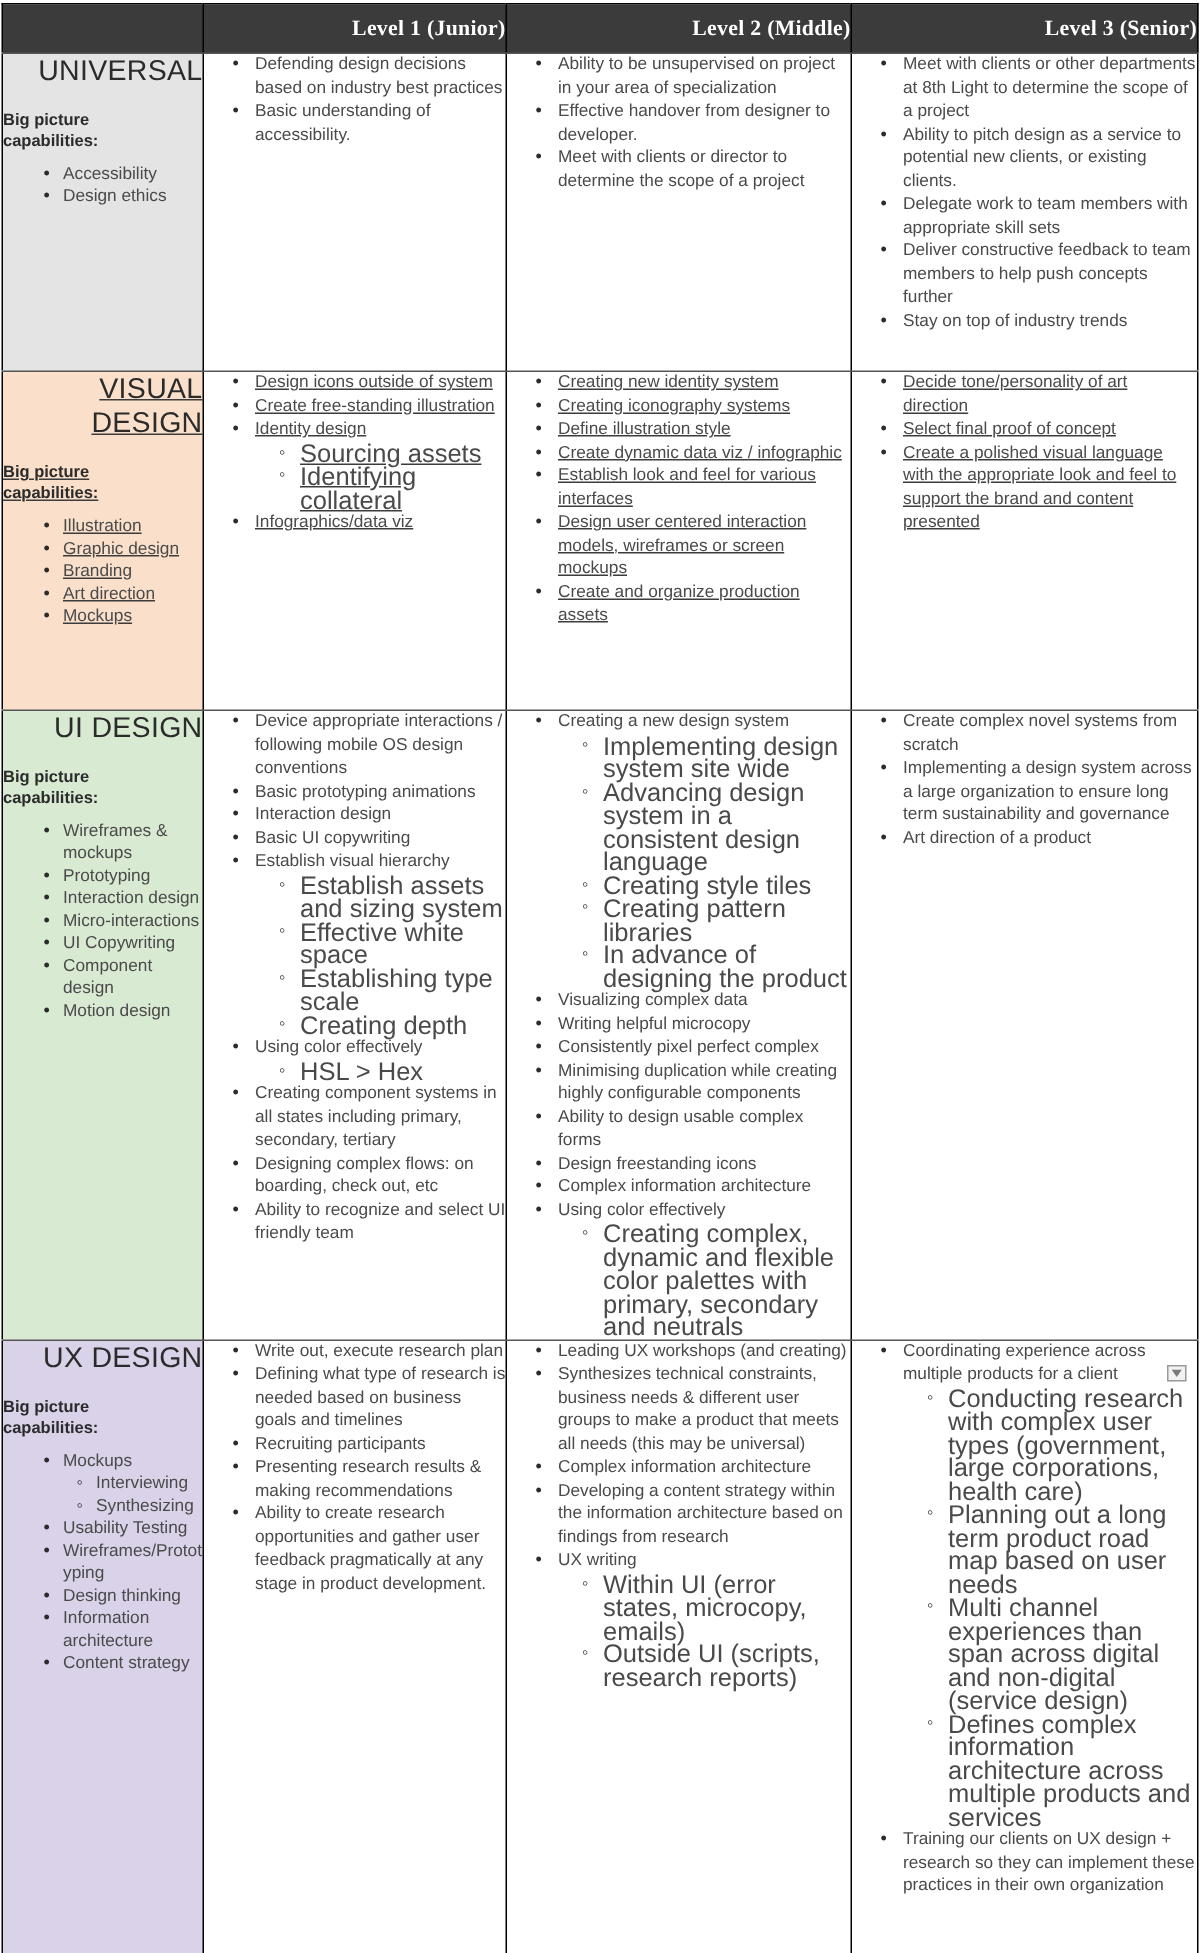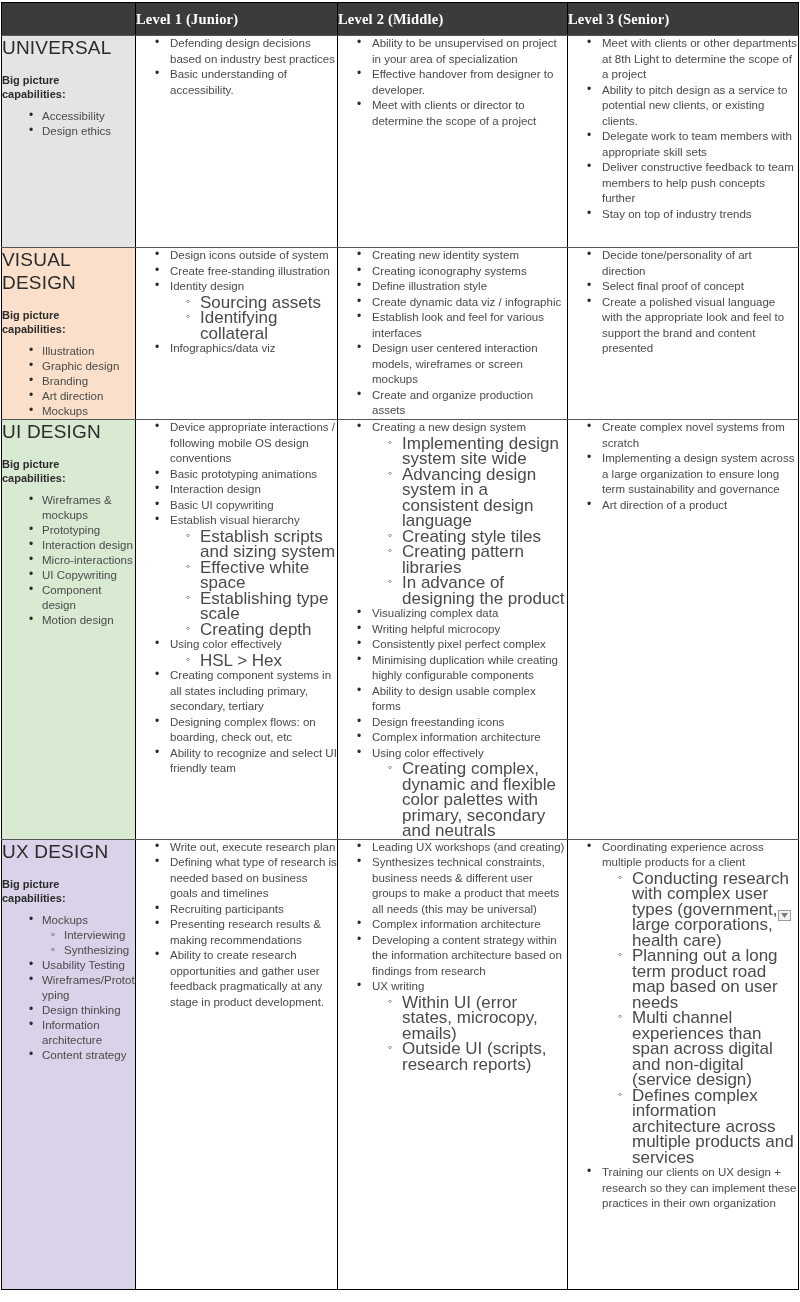--- a/index.html
+++ b/index.html
@@ -41,21 +41,21 @@
     border-right: none;
   }
 
   
   thead th {
     background: #3b3b3b;
     color: #ffffff;
     font-family: "Liberation Serif", "DejaVu Serif", serif;
     font-weight: bold;
     font-size: 14.5px;
-    text-align: left;
+    text-align: right;
     height: 32px;
     line-height: 32px;
     border-right: 1px solid #0d0d0d;
     border-bottom: 1.5px solid #000000;
     letter-spacing: .2px;
   }
   thead th.corner {
     background: #3b3b3b;
   }
 
@@ -70,20 +70,21 @@
     padding: 10px 8px 10px 10px;
     border-right: 1px solid #8e8e8e;
   }
   td.cat .cat-title {
     font-size: 19px;
     line-height: 23px;
     font-weight: 400;
     color: #2b2b2b;
     letter-spacing: .2px;
     margin-bottom: 14px;
+    text-align: right;
   }
   td.cat .cat-sub {
     font-size: 11px;
     line-height: 14px;
     font-weight: bold;
     color: #2b2b2b;
     margin-bottom: 8px;
   }
   td.cat ul.caps {
     margin: 0;
@@ -165,21 +166,21 @@
   td.content ul.items ul > li::before {
     content: "\25E6";
     position: absolute;
     left: -14px;
     top: -1px;
     font-size: 12px;
     color: #2b2b2b;
   }
 
   tr.row-universal td { height: 212px; }
-  tr.row-visual td    { height: 172px; }
+  tr.row-visual td    { height: 226px; text-decoration: underline; }
   tr.row-ui td        { height: 332px; }
   tr.row-ux td        { height: 450px; }
 
   tbody tr:last-child td { border-bottom: 1.5px solid #000000; }
 
   
   .filter-chip {
     position: absolute;
     top: 908px;
     left: 778px;
@@ -309,21 +310,21 @@
               <li><span>Motion design</span></li>
             </ul>
           </td>
           <td class="content">
             <ul class="items">
               <li><span>Device appropriate interactions / following mobile OS design conventions</span></li>
               <li><span>Basic prototyping animations</span></li>
               <li><span>Interaction design</span></li>
               <li><span>Basic UI copywriting</span></li>
               <li><span>Establish visual hierarchy</span><ul class="sub">
-                  <li><span>Establish scripts and sizing system</span></li>
+                  <li><span>Establish assets and sizing system</span></li>
                   <li><span>Effective white space</span></li>
                   <li><span>Establishing type scale</span></li>
                   <li><span>Creating depth</span></li>
                 </ul></li>
               <li><span>Using color effectively</span><ul class="sub">
                   <li><span>HSL &gt; Hex</span></li>
                 </ul></li>
               <li><span>Creating component systems in all states including primary, secondary, tertiary</span></li>
               <li><span>Designing complex flows: on boarding, check out, etc</span></li>
               <li><span>Ability to recognize and select UI friendly team</span></li>

